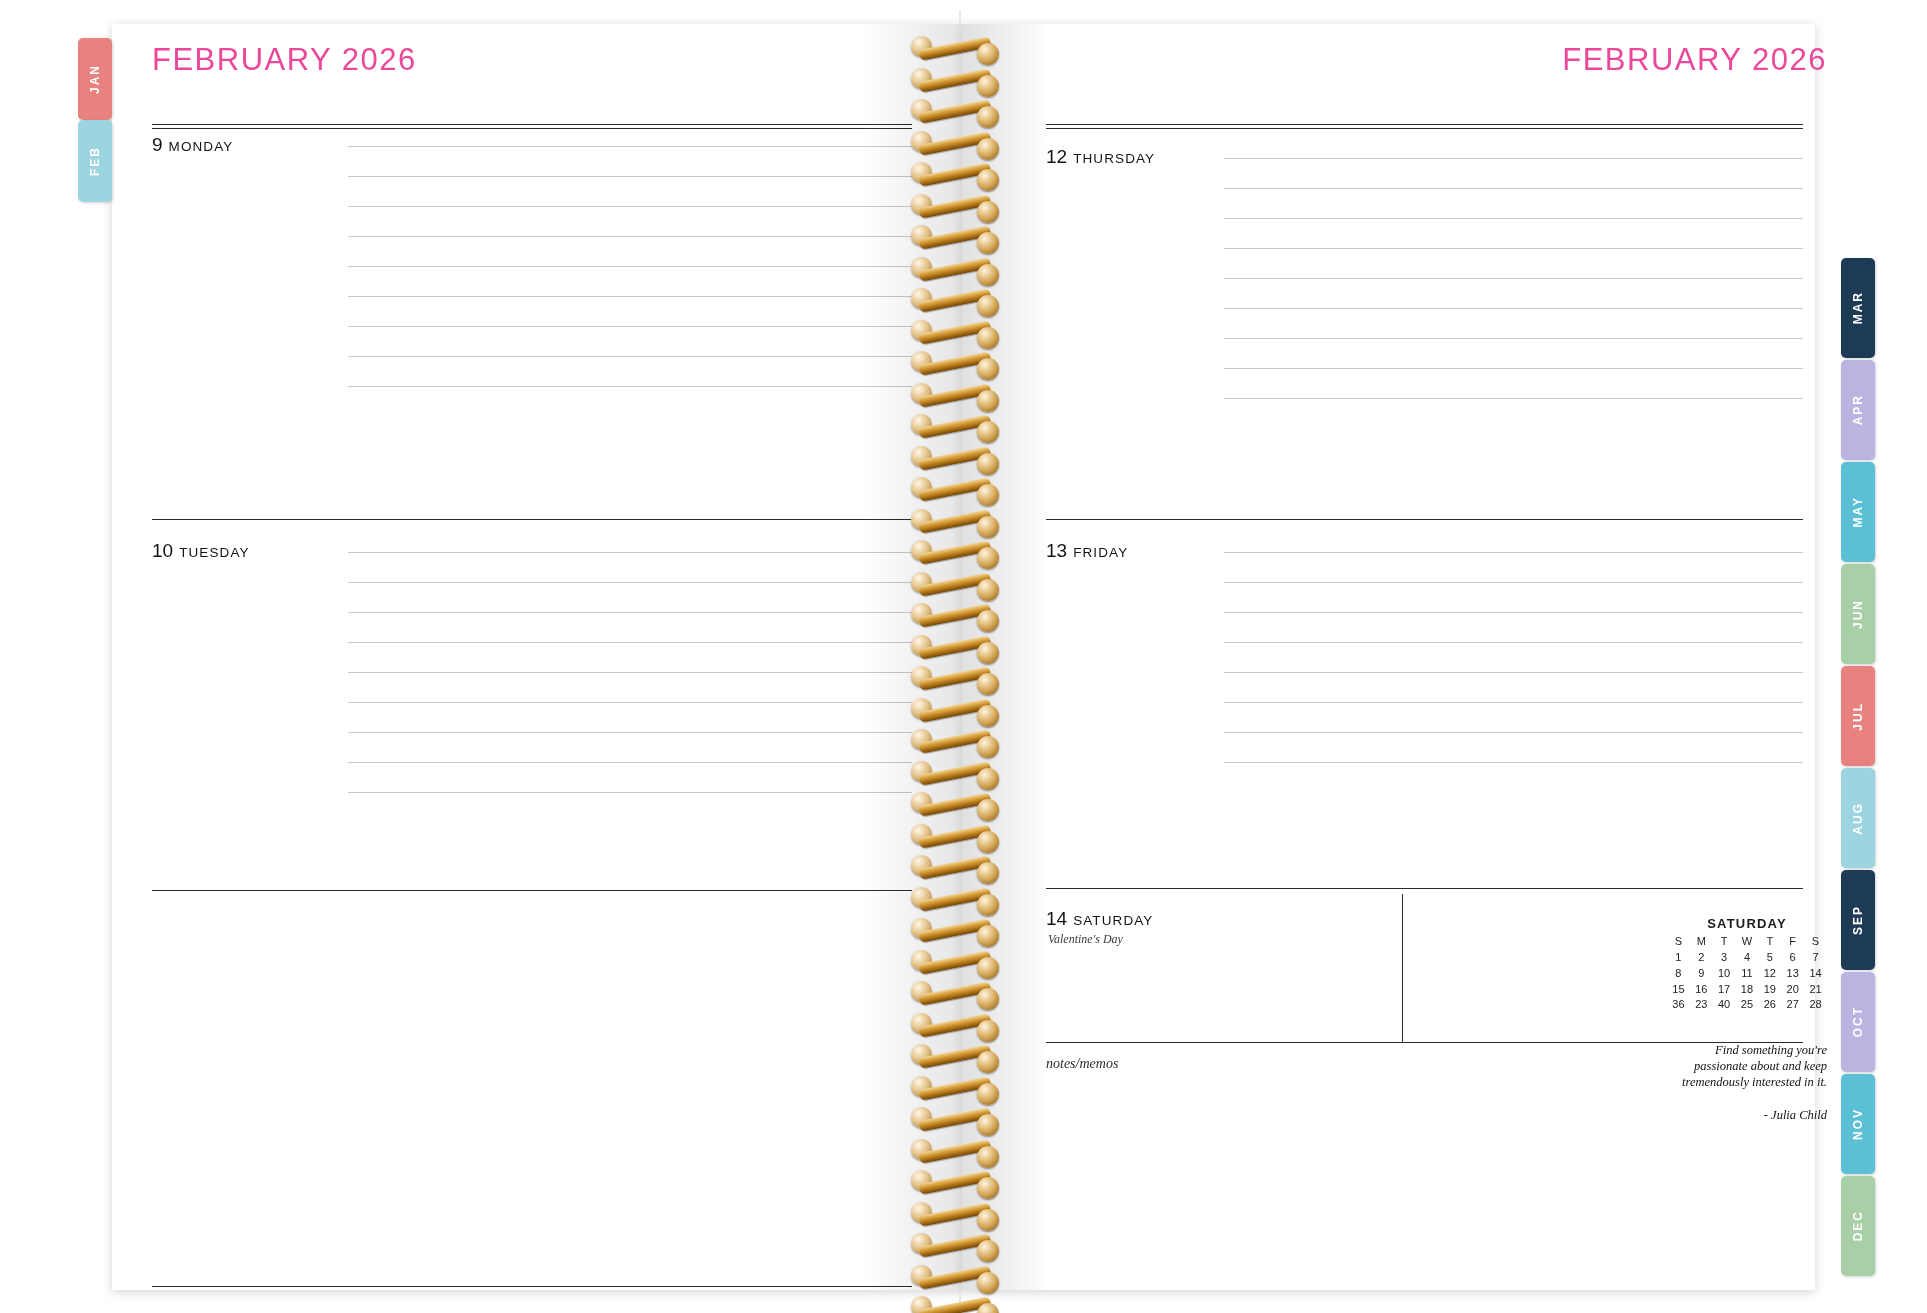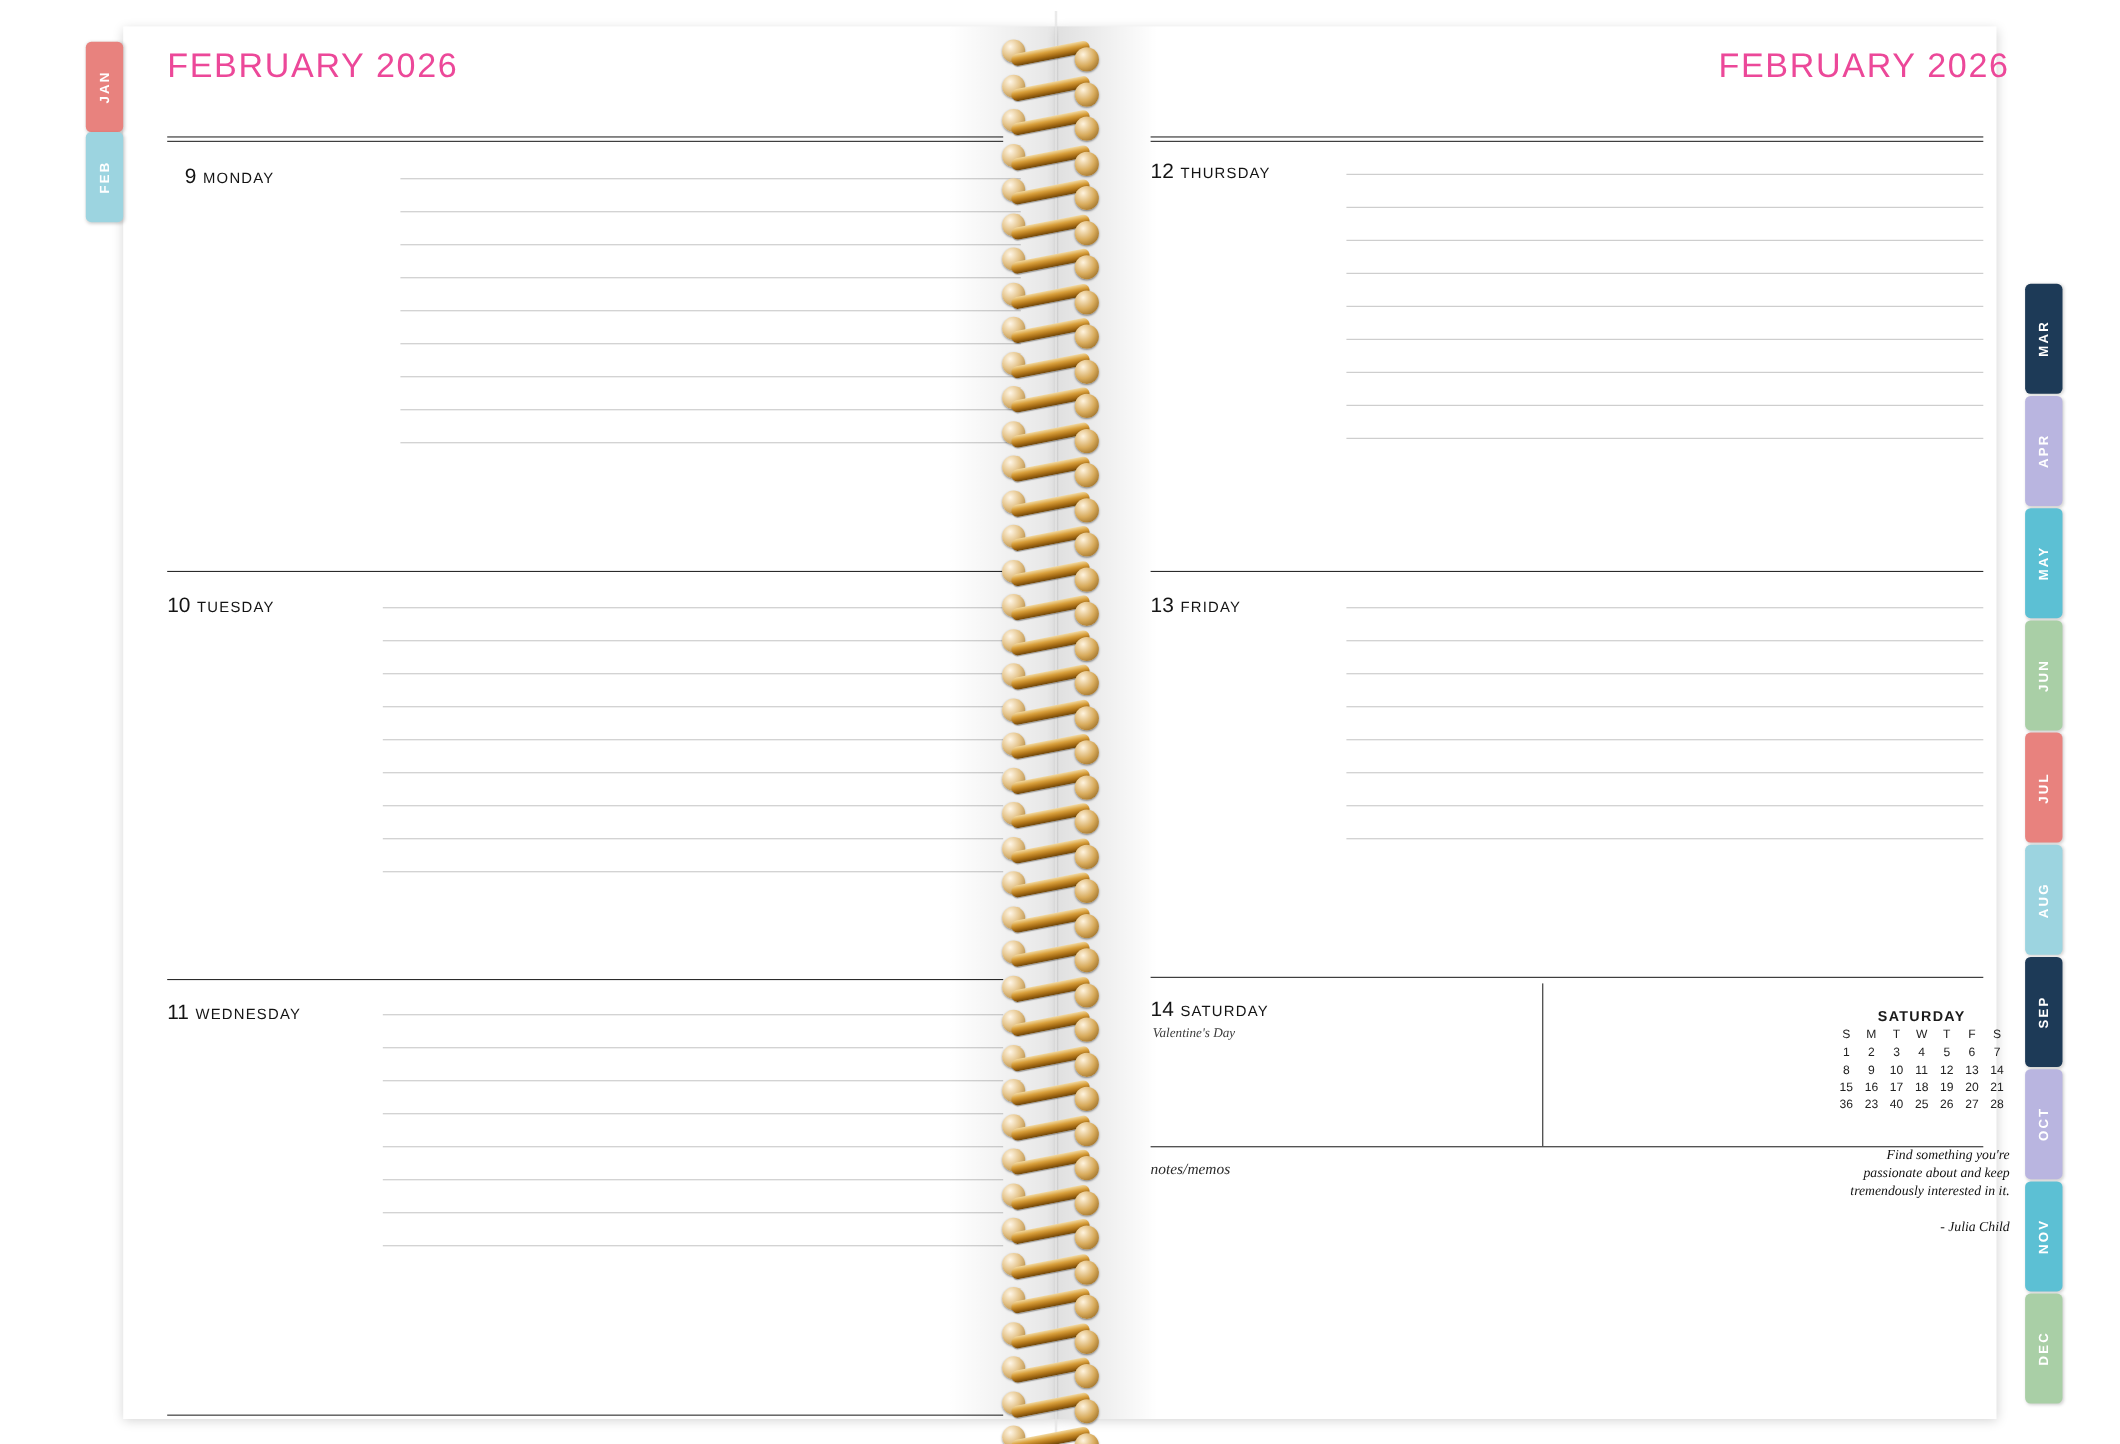--- a/index.html
+++ b/index.html
@@ -129,21 +129,21 @@
 </head>
 <body>
 
 <div class="planner">
 
   <div class="page page-left"></div>
 
   <div class="month-title title-left">FEBRUARY 2026</div>
   <div class="rule-double" style="left:152px;top:124px;width:760px;"></div>
 
-  <div class="day" style="left:152px;top:150px;width:760px;height:272px;margin-left:16px;">
+  <div class="day" style="left:152px;top:134px;width:760px;height:272px;">
     <div class="day-head">
       <span class="day-num">9</span><span class="day-name">MONDAY</span>
     </div>
     <div class="lines">
       <div class="ln" style="left:196px;top:12px;width:564px;"></div>
       <div class="ln" style="left:196px;top:42px;width:564px;"></div>
       <div class="ln" style="left:196px;top:72px;width:564px;"></div>
       <div class="ln" style="left:196px;top:102px;width:564px;"></div>
       <div class="ln" style="left:196px;top:132px;width:564px;"></div>
       <div class="ln" style="left:196px;top:162px;width:564px;"></div>
@@ -165,35 +165,20 @@
       <div class="ln" style="left:196px;top:102px;width:564px;"></div>
       <div class="ln" style="left:196px;top:132px;width:564px;"></div>
       <div class="ln" style="left:196px;top:162px;width:564px;"></div>
       <div class="ln" style="left:196px;top:192px;width:564px;"></div>
       <div class="ln" style="left:196px;top:222px;width:564px;"></div>
       <div class="ln" style="left:196px;top:252px;width:564px;"></div>
     </div>
   </div>
   <div class="sep" style="left:152px;top:890px;width:760px;"></div>
 
-  <div class="day" style="left:152px;top:910px;width:760px;height:272px;">
-    <div class="day-head">
-      <span class="day-num">11</span><span class="day-name">WEDNESDAY</span>
-    </div>
-    <div class="lines">
-      <div class="ln" style="left:196px;top:12px;width:564px;"></div>
-      <div class="ln" style="left:196px;top:42px;width:564px;"></div>
-      <div class="ln" style="left:196px;top:72px;width:564px;"></div>
-      <div class="ln" style="left:196px;top:102px;width:564px;"></div>
-      <div class="ln" style="left:196px;top:132px;width:564px;"></div>
-      <div class="ln" style="left:196px;top:162px;width:564px;"></div>
-      <div class="ln" style="left:196px;top:192px;width:564px;"></div>
-      <div class="ln" style="left:196px;top:222px;width:564px;"></div>
-    </div>
-  </div>
   <div class="sep" style="left:152px;top:1286px;width:760px;"></div>
 
   <div class="page page-right"></div>
 
   <div class="month-title title-right">FEBRUARY 2026</div>
   <div class="rule-double" style="left:1046px;top:124px;width:757px;"></div>
 
   <div class="day" style="left:1046px;top:146px;width:757px;height:272px;">
     <div class="day-head">
       <span class="day-num">12</span><span class="day-name">THURSDAY</span>

